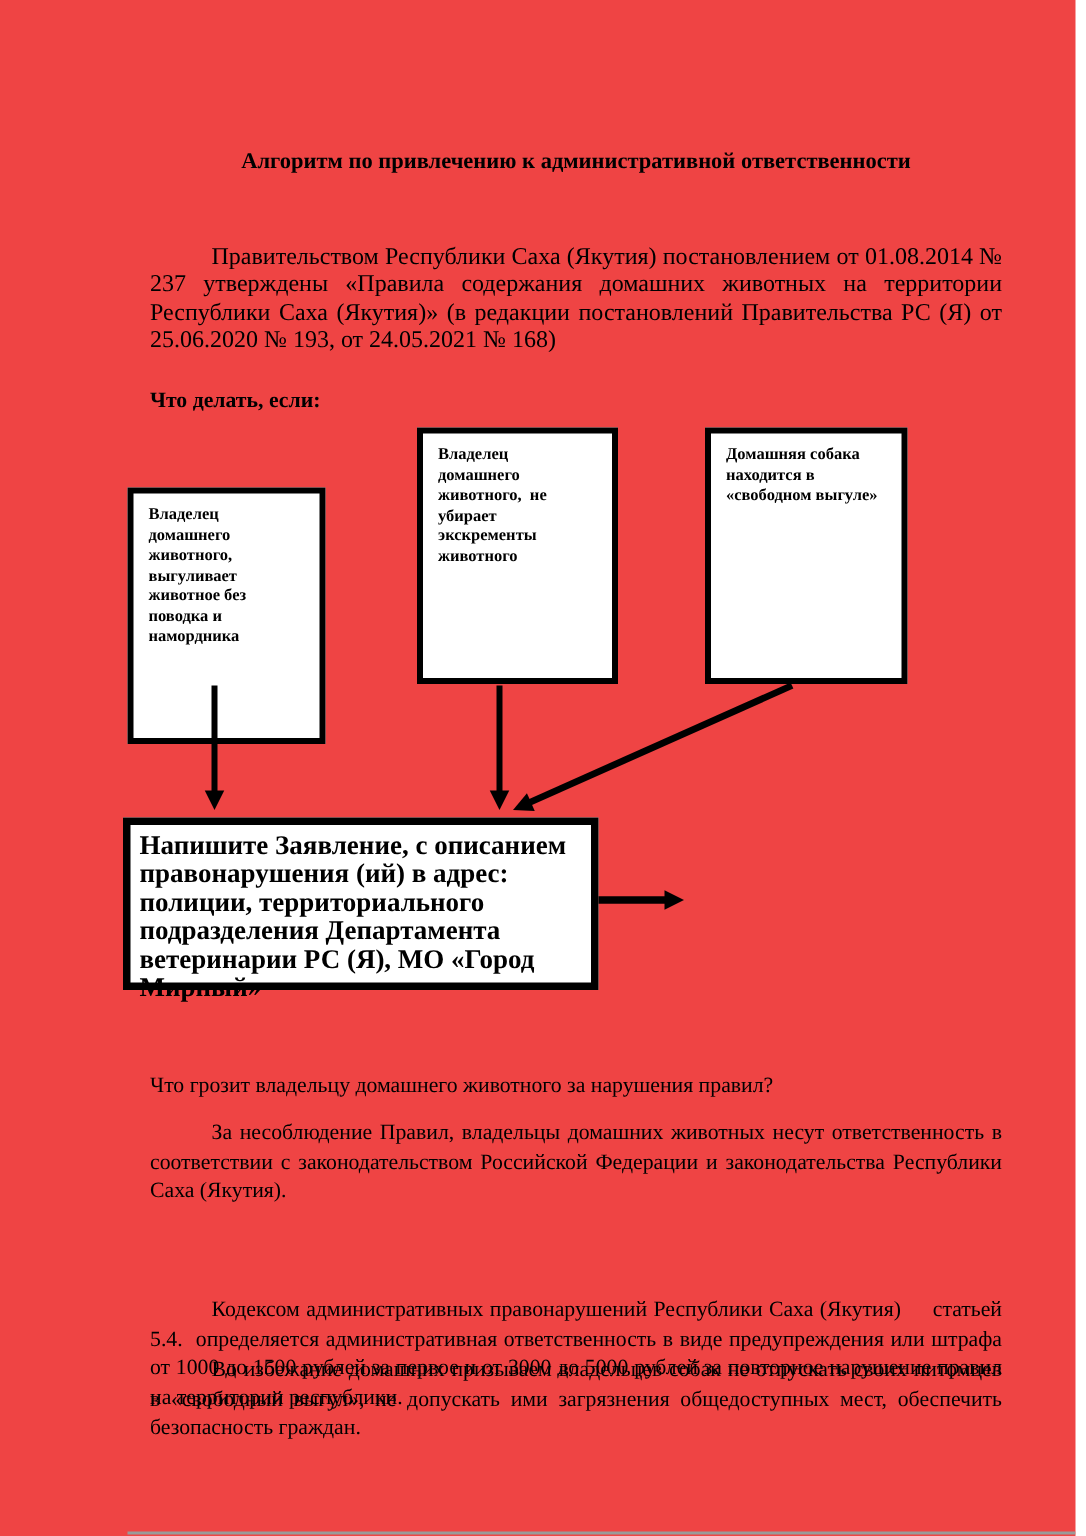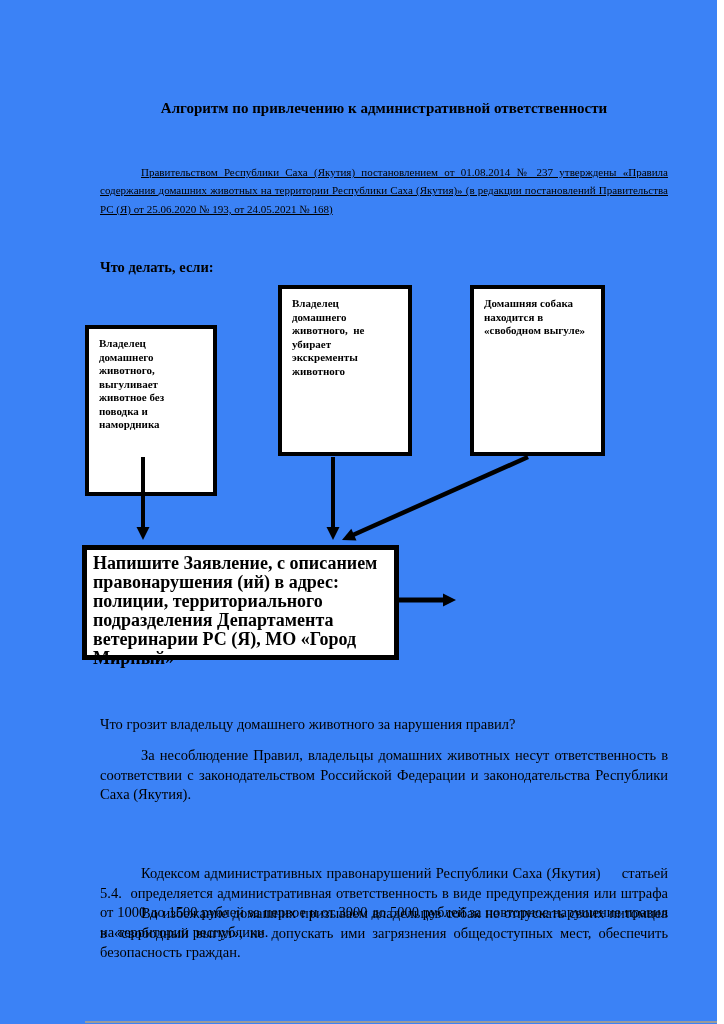--- a/index.html
+++ b/index.html
@@ -1,41 +1,40 @@
 <!DOCTYPE html>
 <html><head>
 <meta charset="utf-8">
 <style>
   html, body { margin: 0; padding: 0; background: #ffffff; }
   .page {
     position: relative;
     width: 717px;
     height: 1024px;
-    background: #3b82f6;
+    background: #ef4444;
     color: #000000;
     font-family: "Liberation Serif", "DejaVu Serif", serif;
     overflow: hidden;
   }
   .title {
     position: absolute;
     top: 99px; left: 100px; width: 568px;
     text-align: center;
     font-weight: bold;
     font-size: 15px;
     line-height: 19px;
   }
   .intro {
     position: absolute;
     top: 163px; left: 100px; width: 568px;
     margin: 0;
-    font-size: 11px;
+    font-size: 16px;
     line-height: 18.4px;
     text-align: justify;
     text-indent: 41px;
-    text-decoration: underline;
   }
   .what-if {
     position: absolute;
     top: 259px; left: 100px;
     font-size: 14.5px;
     font-weight: bold;
   }
   .cond-box {
     position: absolute;
     top: 285px; height: 171px;

